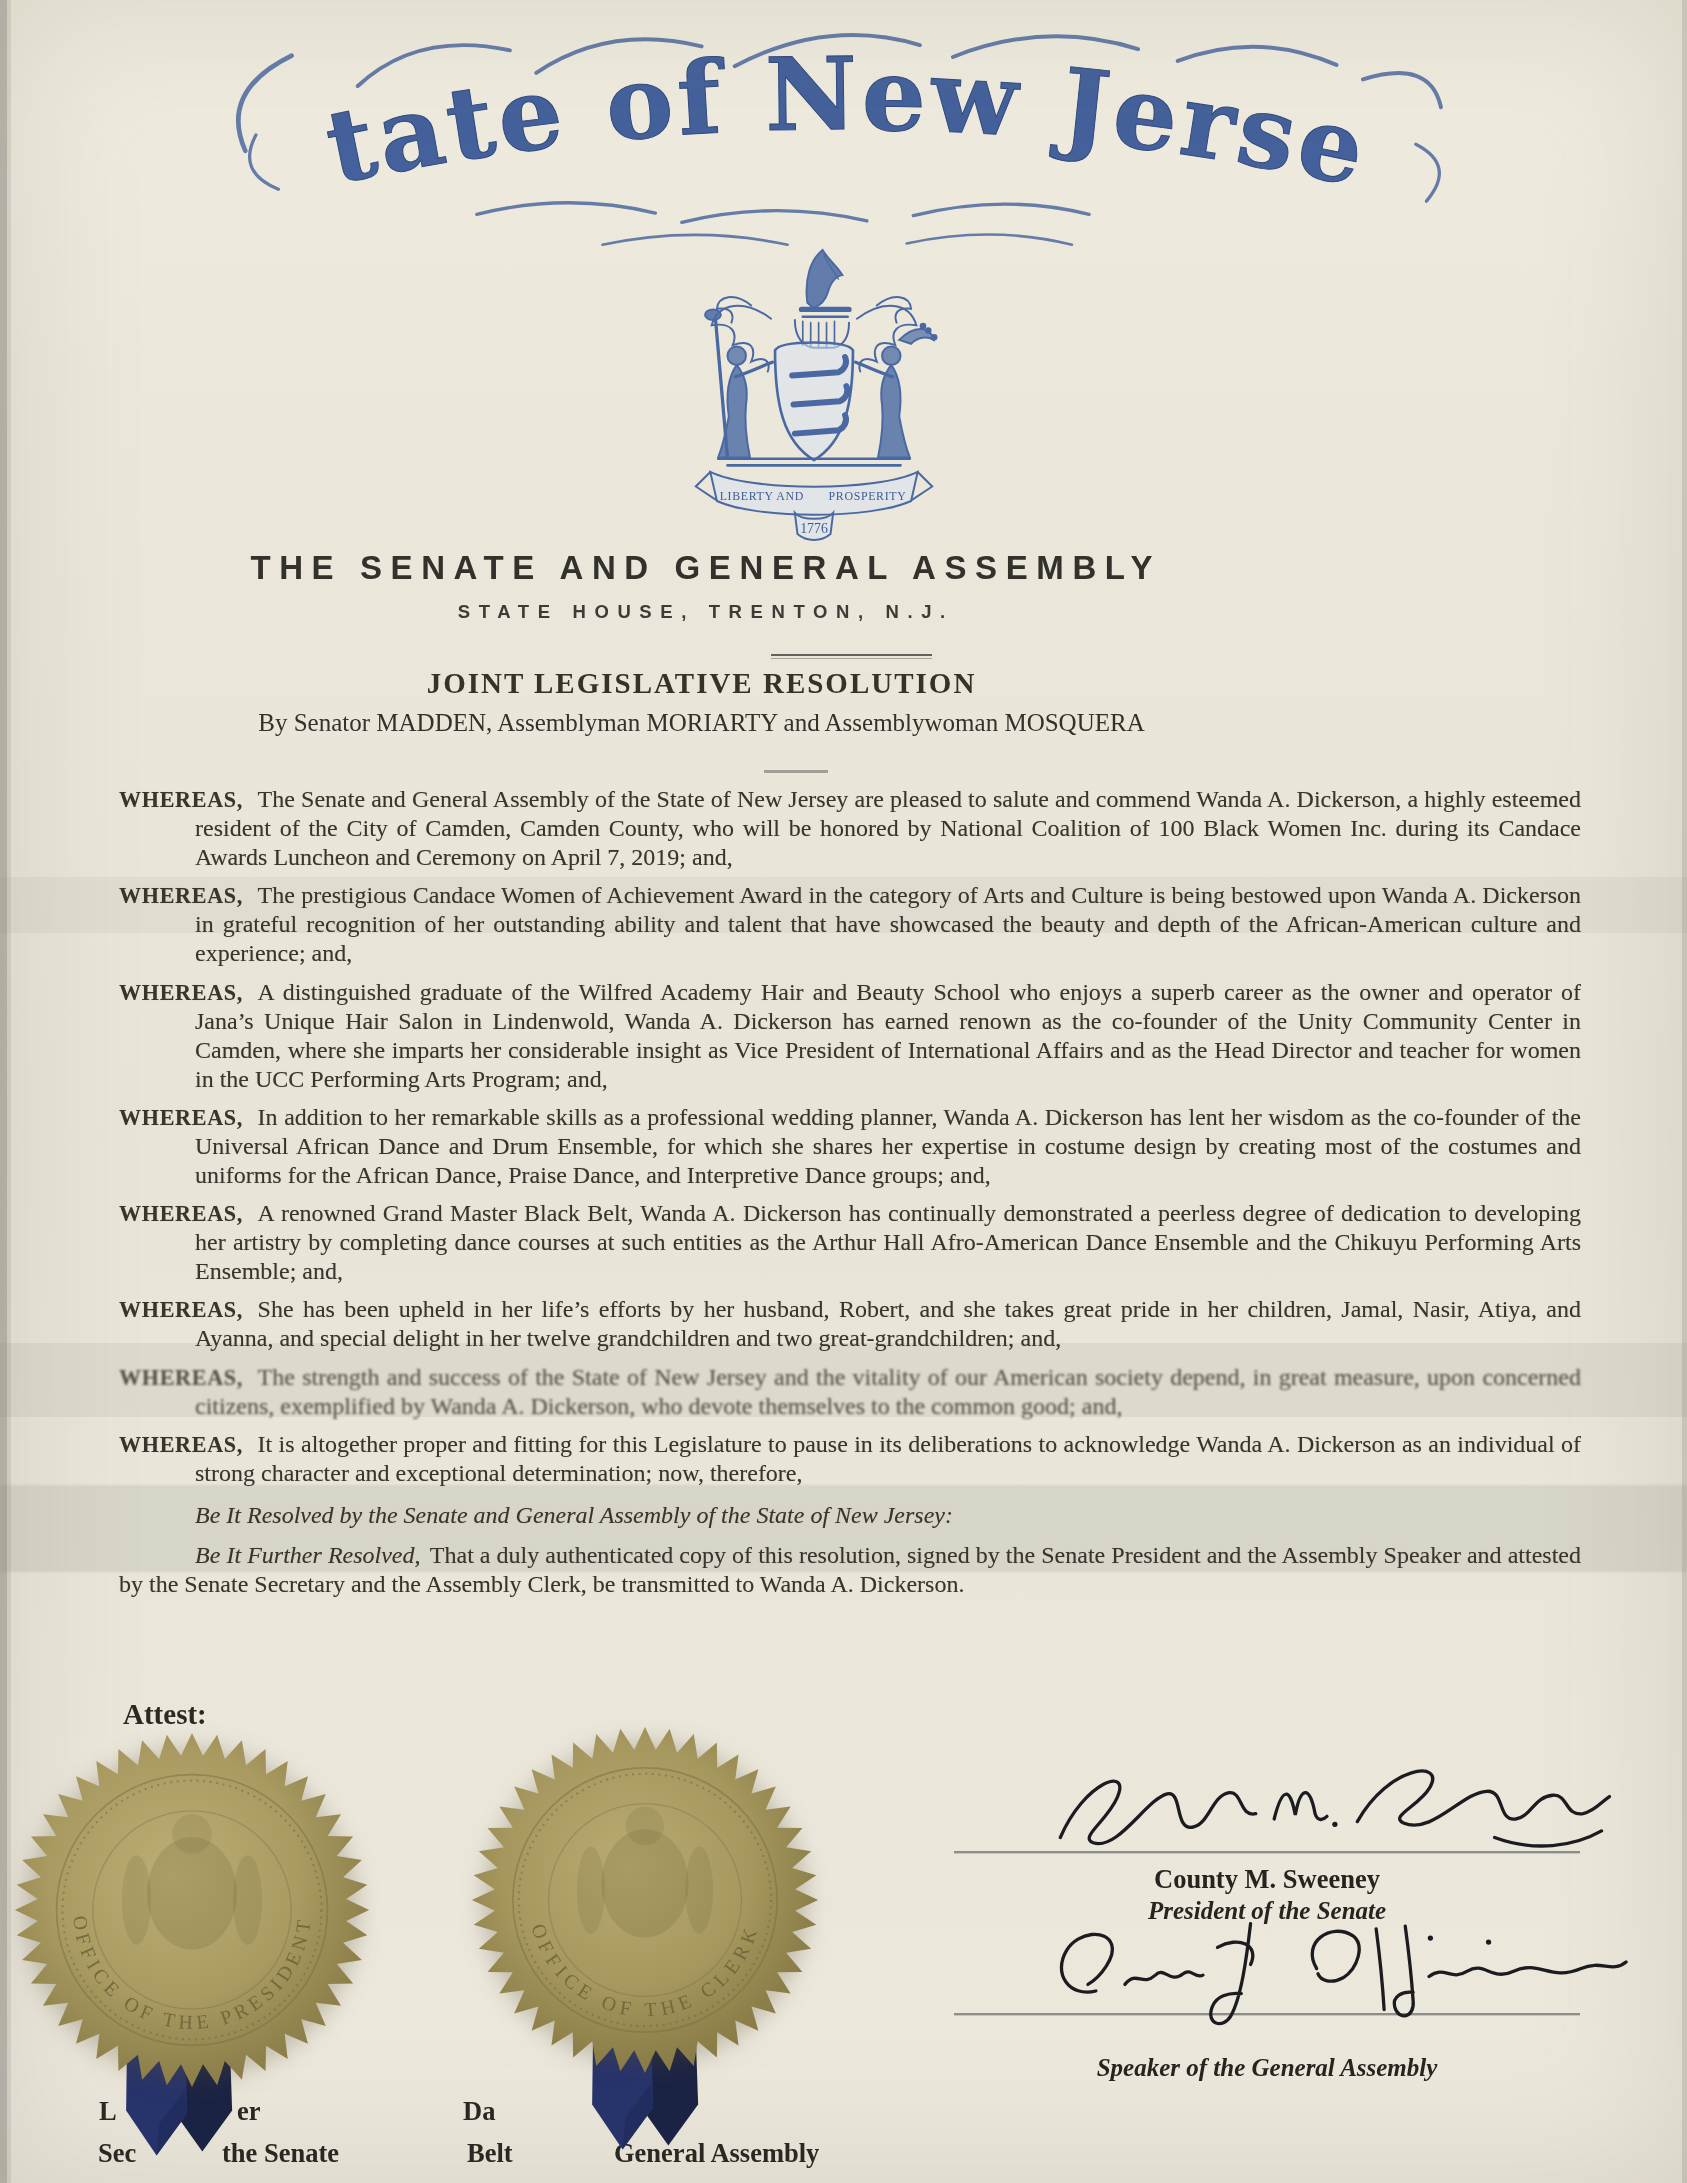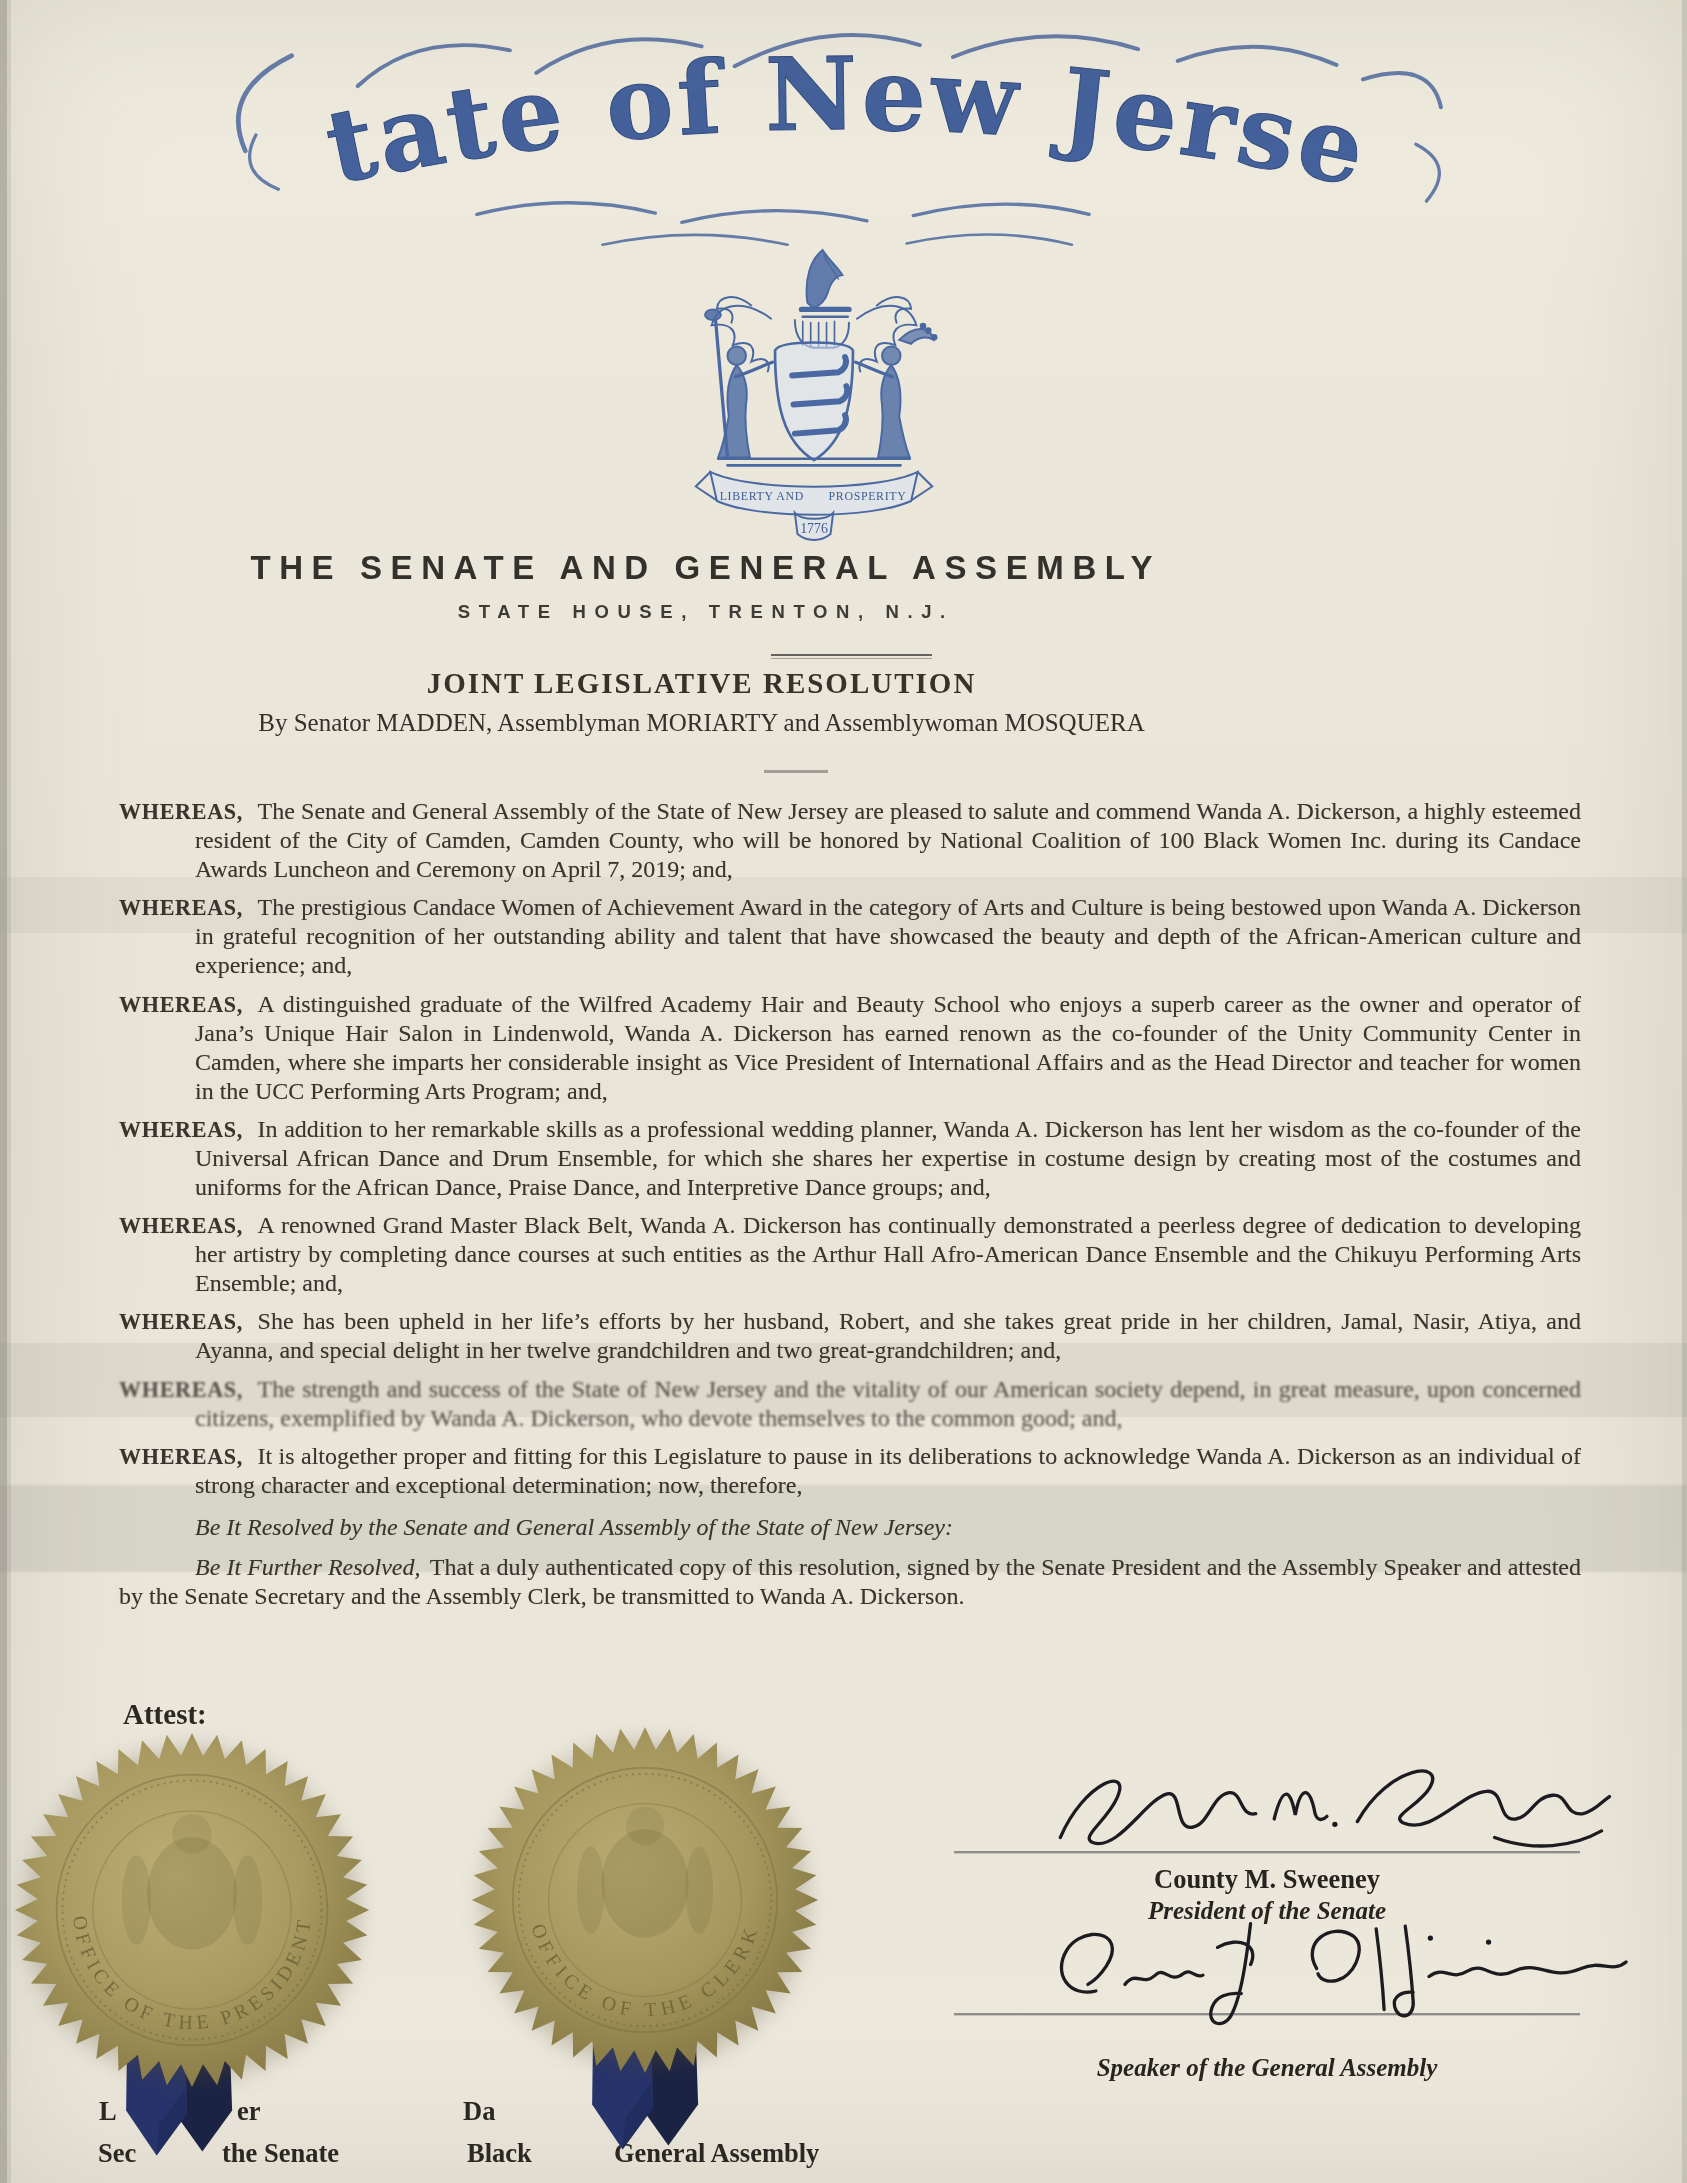--- a/index.html
+++ b/index.html
@@ -25,21 +25,21 @@
   .orgsub{top:601px;font:700 18.5px "Liberation Sans",sans-serif;letter-spacing:8.6px;text-indent:8.6px;color:#3d3b36;}
   .rule{position:absolute;left:771px;top:654px;width:161px;height:2px;
     border-top:2px solid #63615c;border-bottom:0.7px solid #a5a29b;}
   .doctype{top:667px;font:700 29px "Liberation Serif",serif;letter-spacing:2px;color:#363229;}
   .sponsors{top:709px;font:400 25px "Liberation Serif",serif;color:#34302a;}
   
   .docbody{position:absolute;left:119px;top:785px;width:1462px;
     font-size:24px;line-height:29px;text-align:justify;
     text-shadow:0 0 0.7px rgba(70,65,55,.35);}
   .docbody p{margin:9.3px 0 0;}
-  .docbody p:first-child{margin-top:12px;}
+  .docbody p:first-child{margin-top:0;}
   .whereas{padding-left:76px;text-indent:-76px;}
   .wl{font-weight:700;font-size:.92em;letter-spacing:0.7px;padding-right:14.6px;}
   .intro{margin-top:13.2px !important;text-indent:76px;font-style:italic;text-align:left;}
   .that{margin-top:10.6px !important;text-indent:76px;}
   .further{margin-top:10.6px !important;text-indent:76px;}
   .lead{font-style:italic;padding-right:9.3px;margin-top:17px;}
   .scan-blur{filter:blur(0.8px);opacity:.82;}
   
   .attest{position:absolute;left:123px;top:1698px;font:700 29px "Liberation Serif",serif;color:#2c2923;}
   .sealsvg{position:absolute;width:370px;height:370px;z-index:5;
@@ -230,21 +230,21 @@
     <polygon points="52,0 138,4 142,155 96,218 50,150" fill="#27336b"></polygon>
     <polygon points="96,218 142,155 138,120 100,170" fill="#1f2a56" opacity=".6"></polygon>
   </svg>
 
   <span class="frag" style="left:99px;top:2096px;">L</span>
   <span class="frag" style="left:237px;top:2096px;">er</span>
   <span class="frag" style="left:98px;top:2138px;">Sec</span>
   <span class="frag" style="left:222px;top:2138px;">the Senate</span>
   <span class="frag" style="left:463px;top:2096px;">Da</span>
   <span class="frag" style="left:614px;top:2096px;">y</span>
-  <span class="frag" style="left:467px;top:2138px;">Black</span>
+  <span class="frag" style="left:467px;top:2138px;">Belt</span>
   <span class="frag" style="left:614px;top:2138px;">General Assembly</span>
 
   <svg class="sigsvg sigS" viewBox="0 0 880 200">
     <g fill="none" stroke="#1b1b20" stroke-width="5" stroke-linecap="round">
       <path d="M42,128 C78,44 150,18 128,68 C112,104 70,128 92,136 C130,148 172,70 204,62 C228,56 214,120 244,112 C268,106 272,64 298,60 C318,58 314,98 338,92"></path>
       <path d="M366,100 C378,52 390,50 398,94 C406,50 420,48 428,92 C432,104 440,102 446,96"></path>
       <circle cx="458" cy="108" r="4" fill="#1b1b20" stroke="none"></circle>
       <path d="M492,104 C540,18 626,10 602,52 C586,80 540,96 562,106 C606,124 650,60 688,58 C716,56 704,104 732,100 C756,96 760,66 788,64 C812,62 806,96 834,92 C852,88 862,74 874,66"></path>
       <path d="M700,128 C760,150 820,142 862,118"></path>
     </g>

